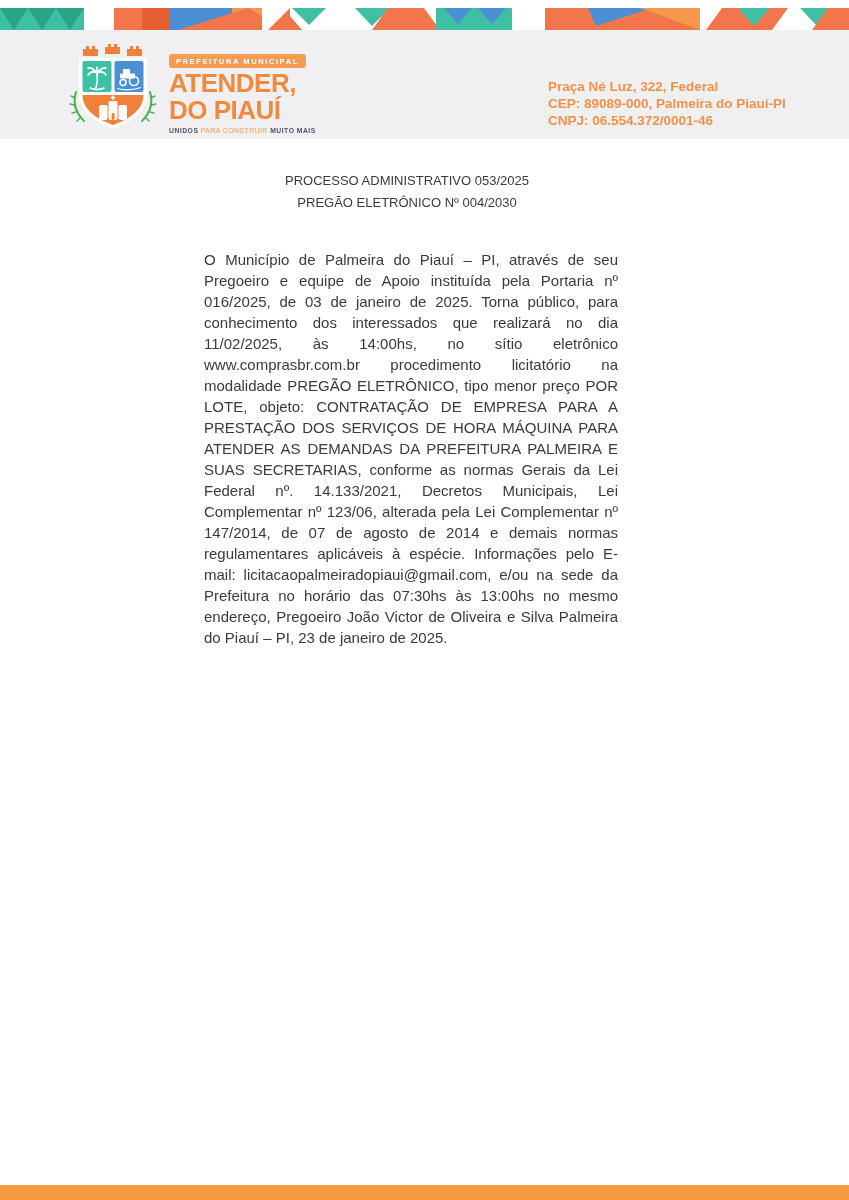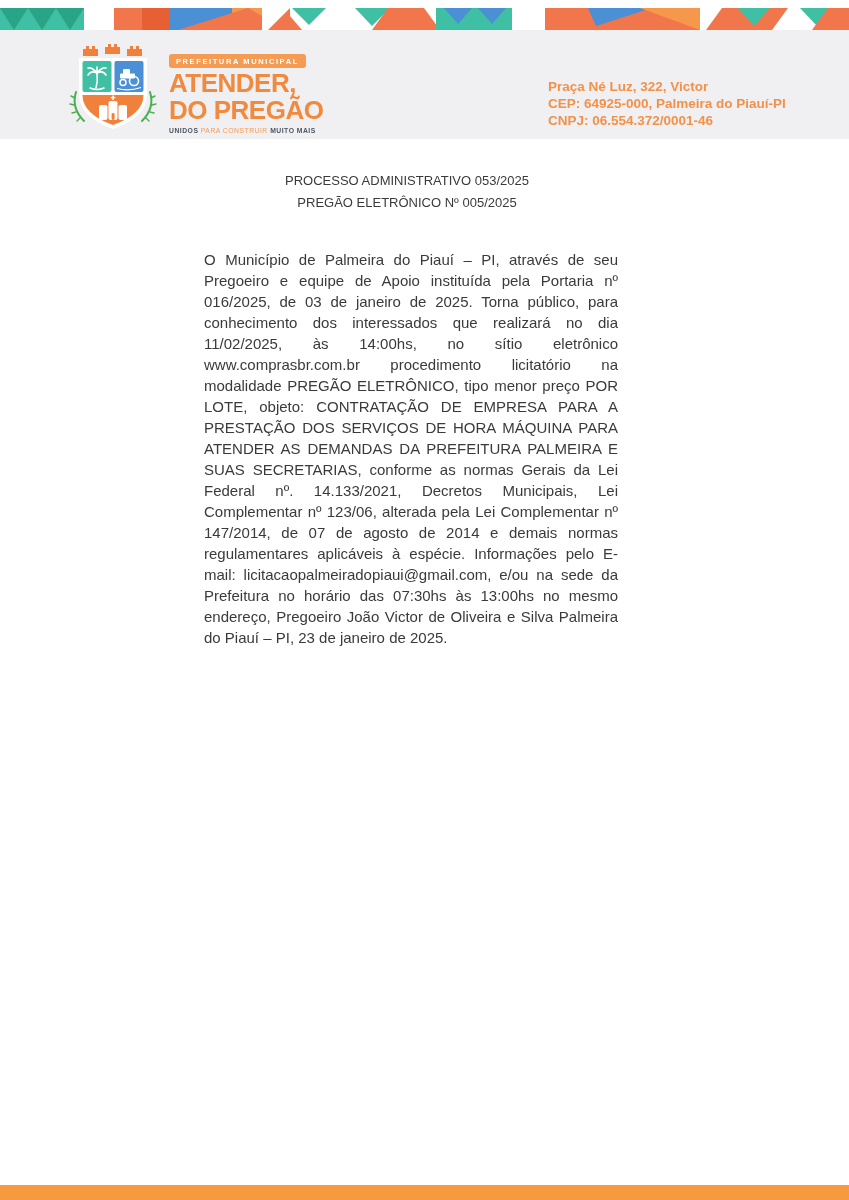--- a/index.html
+++ b/index.html
@@ -186,36 +186,36 @@
           <path d="M7,50 Q2,66 15,79" stroke-width="2"></path>
           <path d="M6,56 l-4,-2 M5,63 l-4,-1 M7,70 l-4,1 M11,76 l-3,3" stroke-width="1.4"></path>
           <path d="M81,50 Q86,66 73,79" stroke-width="2"></path>
           <path d="M82,56 l4,-2 M83,63 l4,-1 M81,70 l4,1 M77,76 l3,3" stroke-width="1.4"></path>
         </g>
       </svg>
 
       <div class="wordmark">
         <span class="pm-badge">PREFEITURA MUNICIPAL</span>
         <div class="muni-name">ATENDER,</div>
-        <div class="muni-name">DO PREGÃO</div>
+        <div class="muni-name">DO PIAUÍ</div>
         <div class="slogan">
           <span class="dark">UNIDOS</span><span class="light"> PARA CONSTRUIR </span><span class="dark">MUITO MAIS</span>
         </div>
       </div>
     </div>
 
     <div class="address-block">
-      <div>Praça Né Luz, 322, Victor</div>
-      <div>CEP: 64925-000, Palmeira do Piauí-PI</div>
+      <div>Praça Né Luz, 322, Federal</div>
+      <div>CEP: 89089-000, Palmeira do Piauí-PI</div>
       <div>CNPJ: 06.554.372/0001-46</div>
     </div>
   </div>
 
   <div class="doc-title">
     <div>PROCESSO ADMINISTRATIVO 053/2025</div>
-    <div>PREGÃO ELETRÔNICO Nº 005/2025</div>
+    <div>PREGÃO ELETRÔNICO Nº 004/2030</div>
   </div>
 
   <p class="doc-body">O Município de Palmeira do Piauí – PI, através de seu Pregoeiro e equipe de Apoio instituída pela Portaria nº 016/2025, de 03 de janeiro de 2025. Torna público, para conhecimento dos interessados que realizará no dia 11/02/2025, às 14:00hs, no sítio eletrônico www.comprasbr.com.br procedimento licitatório na modalidade PREGÃO ELETRÔNICO, tipo menor preço POR LOTE, objeto: CONTRATAÇÃO DE EMPRESA PARA A PRESTAÇÃO DOS SERVIÇOS DE HORA MÁQUINA PARA ATENDER AS DEMANDAS DA PREFEITURA PALMEIRA E SUAS SECRETARIAS, conforme as normas Gerais da Lei Federal nº. 14.133/2021, Decretos Municipais, Lei Complementar nº 123/06, alterada pela Lei Complementar nº 147/2014, de 07 de agosto de 2014 e demais normas regulamentares aplicáveis à espécie. Informações pelo E-mail: licitacaopalmeiradopiaui@gmail.com, e/ou na sede da Prefeitura no horário das 07:30hs às 13:00hs no mesmo endereço, Pregoeiro João Victor de Oliveira e Silva Palmeira do Piauí – PI, 23 de janeiro de 2025.</p>
 
   <div class="footer-bar"></div>
 
 </div>
 
 </body></html>

